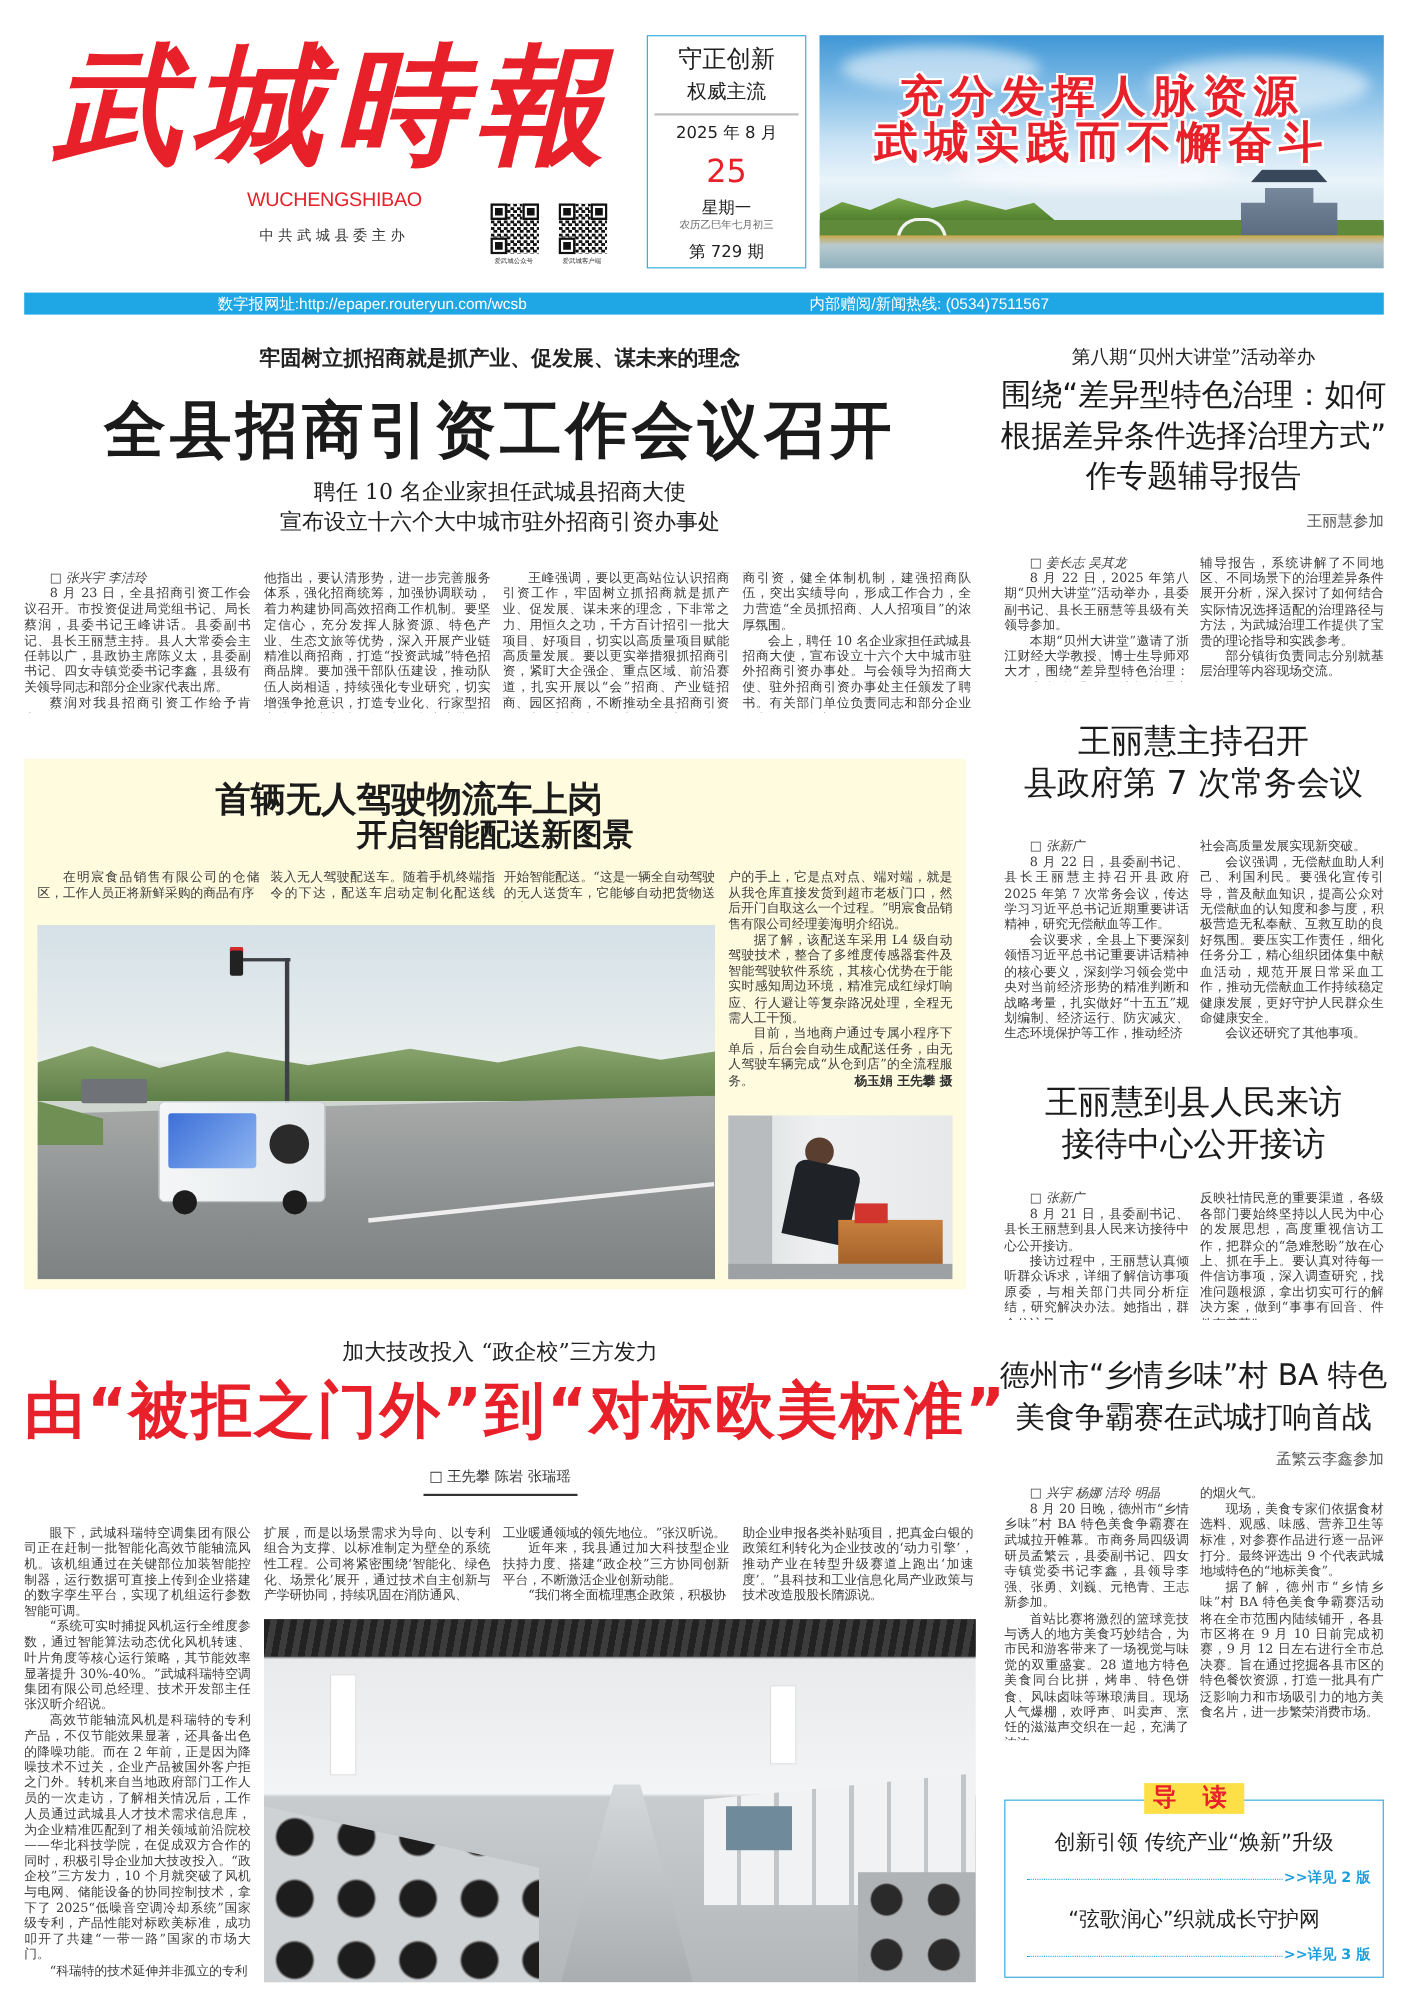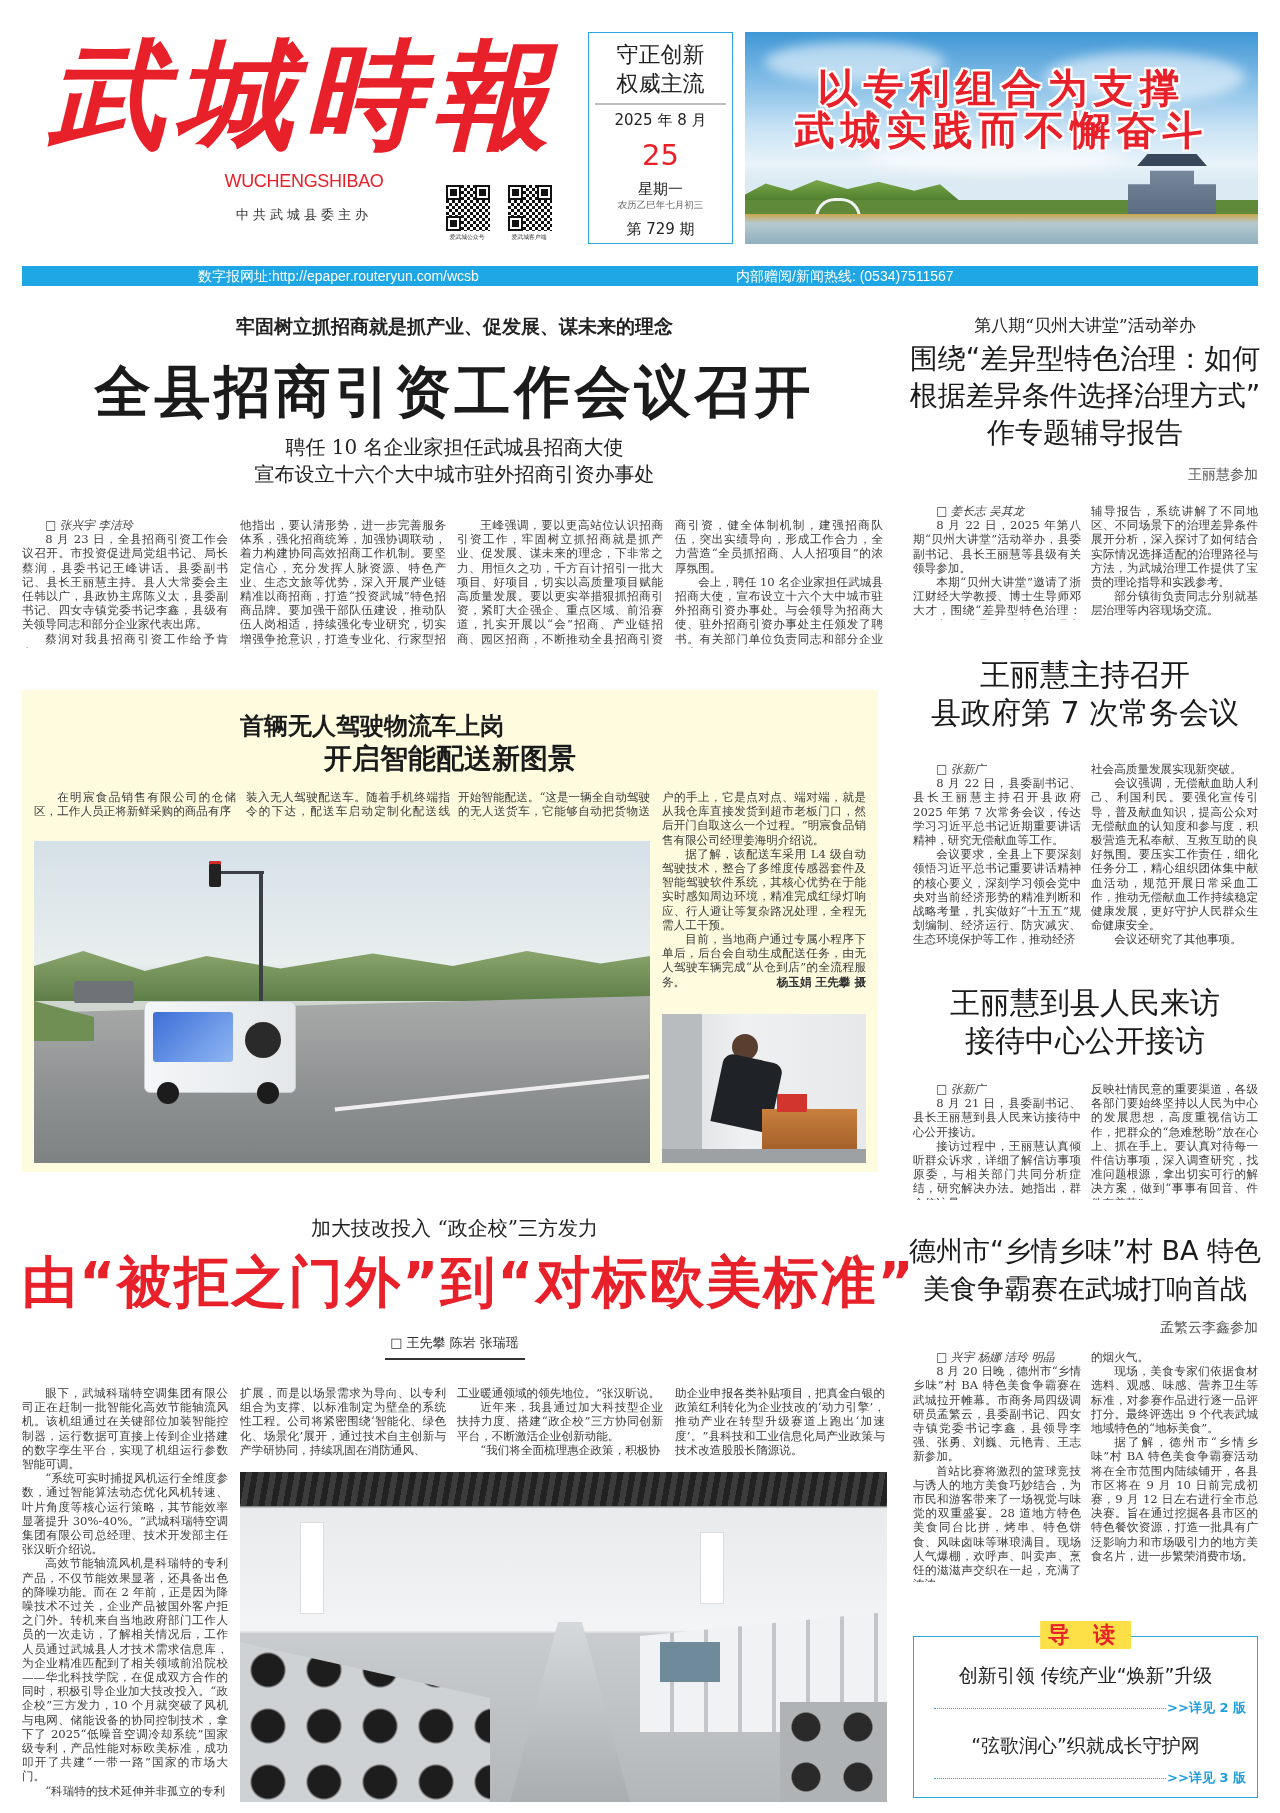--- a/index.html
+++ b/index.html
@@ -63,40 +63,40 @@
   <div class="abs qr-label" style="left:437px;top:233px;">爱武城公众号</div>
   <div class="abs qr" style="left:507px;top:184px;">
     <span class="finder" style="left:0;top:0;"></span>
     <span class="finder" style="right:0;top:0;"></span>
     <span class="finder" style="left:0;bottom:0;"></span>
   </div>
   <div class="abs qr-label" style="left:499px;top:233px;">爱武城客户端</div>
 
   <div class="abs datebox">
     <div class="line" style="top:8px;font-size:22px;line-height:28px;">守正创新</div>
-    <div class="line" style="top:37px;font-size:22px;line-height:28px;">权威主流</div>
+    <div class="line" style="top:37px;font-size:18px;line-height:28px;">权威主流</div>
     <div style="position:absolute;left:6px;right:6px;top:70px;height:2px;background:#bdbdbd;"></div>
     <div class="line" style="top:77px;font-size:15px;line-height:20px;">2025 年 8 月</div>
     <div class="line" style="top:104px;font-size:29px;line-height:36px;color:#e8202a;">25</div>
     <div class="line" style="top:146px;font-size:15px;line-height:20px;">星期一</div>
     <div class="line" style="top:165px;font-size:9.5px;line-height:14px;color:#666;">农历乙巳年七月初三</div>
     <div class="line" style="top:186px;font-size:15px;line-height:20px;">第 729 期</div>
   </div>
 
   <div class="abs banner">
     <div class="cloud" style="left:20px;top:10px;width:180px;height:40px;"></div>
     <div class="cloud" style="left:300px;top:20px;width:200px;height:50px;"></div>
     <div class="cloud" style="left:120px;top:110px;width:260px;height:30px;"></div>
     <div class="trees"></div>
     <div class="trees2"></div>
     <div class="roof"></div>
     <div class="hall"></div>
     <div class="bridge"></div>
     <div class="water"></div>
-    <div class="slogan" style="top:34px;">以专利组合为支撑</div>
+    <div class="slogan" style="top:34px;">充分发挥人脉资源</div>
     <div class="slogan" style="top:76px;">武城实践而不懈奋斗</div>
   </div>
 
   <div class="abs infobar">
     <span style="left:176px;">数字报网址:http://epaper.routeryun.com/wcsb</span>
     <span style="left:714px;">内部赠阅/新闻热线: (0534)7511567</span>
   </div>
 
   <div class="abs hl" style="left:22px;top:360px;width:865px;font-size:56px;line-height:64px;font-weight:bold;letter-spacing:4px;">全县招商引资工作会议召开</div>
   <div class="abs kicker" style="left:22px;top:313px;width:865px;font-size:19px;line-height:26px;font-weight:bold;">牢固树立抓招商就是抓产业、促发展、谋未来的理念</div>
@@ -112,21 +112,21 @@
     </div>
   <div class="col" style="left:457px;top:518px;width:206px;height:130px;">
       <p class="ind ">王峰强调，要以更高站位认识招商引资工作，牢固树立抓招商就是抓产业、促发展、谋未来的理念，下非常之力、用恒久之功，千方百计招引一批大项目、好项目，切实以高质量项目赋能高质量发展。要以更实举措狠抓招商引资，紧盯大企强企、重点区域、前沿赛道，扎实开展以“会”招商、产业链招商、园区招商，不断推动全县招商引资工作实现新突破。要以更强保障服务招</p>
     </div>
   <div class="col" style="left:675px;top:518px;width:208px;height:130px;">
       <p class="">商引资，健全体制机制，建强招商队伍，突出实绩导向，形成工作合力，全力营造“全员抓招商、人人招项目”的浓厚氛围。</p>
       <p class="ind ">会上，聘任 10 名企业家担任武城县招商大使，宣布设立十六个大中城市驻外招商引资办事处。与会领导为招商大使、驻外招商引资办事处主任颁发了聘书。有关部门单位负责同志和部分企业负责人作了发言。</p>
     </div>
 
   <div class="abs drone">
-    <div class="abs hl" style="left:0;top:20px;width:700px;font-size:24px;line-height:32px;font-weight:bold;">首辆无人驾驶物流车上岗</div>
+    <div class="abs hl" style="left:0;top:20px;width:700px;font-size:32px;line-height:32px;font-weight:bold;">首辆无人驾驶物流车上岗</div>
     <div class="abs hl" style="left:0;top:53px;width:856px;font-size:28px;line-height:32px;font-weight:bold;">开启智能配送新图景</div>
     <div class="col" style="left:12px;top:100px;width:202px;height:30px;">
         <p class="ind ">在明宸食品销售有限公司的仓储区，工作人员正将新鲜采购的商品有序</p>
       </div>
     <div class="col" style="left:224px;top:100px;width:204px;height:30px;">
         <p class="">装入无人驾驶配送车。随着手机终端指令的下达，配送车启动定制化配送线路，</p>
       </div>
     <div class="col" style="left:436px;top:100px;width:192px;height:30px;">
         <p class="">开始智能配送。“这是一辆全自动驾驶的无人送货车，它能够自动把货物送到客</p>
       </div>

